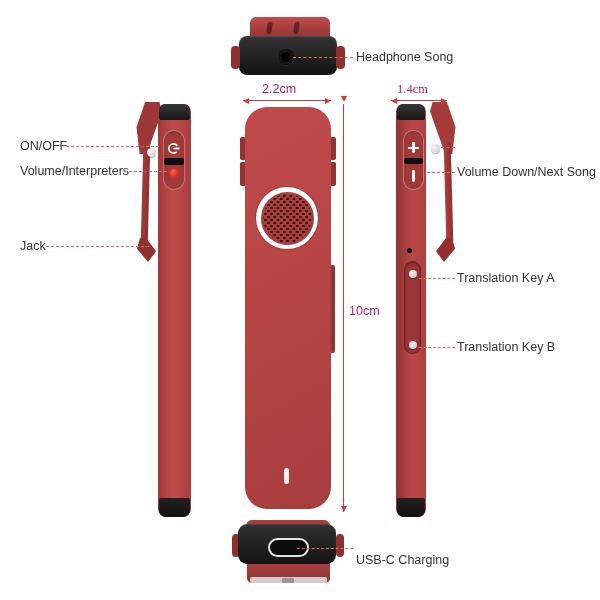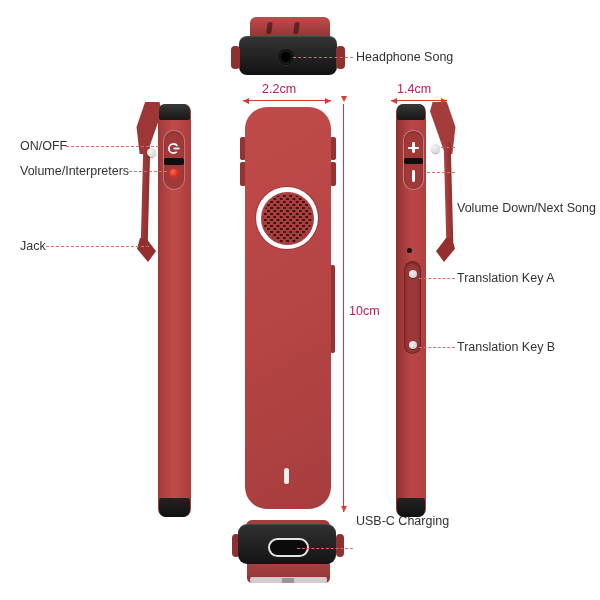--- a/index.html
+++ b/index.html
@@ -8,26 +8,26 @@
   .grp{position:absolute;inset:0;}
 
   
   .lbl{position:absolute;font-size:12.5px;line-height:13px;color:#323232;white-space:nowrap;}
   .dim{position:absolute;font-size:12.5px;line-height:13px;color:#be185d;white-space:nowrap;}
   .lbl-headphone{left:356px;top:51px;}
   .lbl-onoff{left:20px;top:140px;}
   .lbl-record{left:20px;top:165px;}
   .lbl-clip{left:20px;top:240px;}
   .lbl-volup{left:457px;top:141px;}
-  .lbl-voldown{left:457px;top:166px;margin-top:36px;}
+  .lbl-voldown{left:457px;top:166px;}
   .lbl-keya{left:457px;top:272px;}
   .lbl-keyb{left:457px;top:341px;}
-  .lbl-usb{left:356px;top:515px;text-align:right;}
+  .lbl-usb{left:356px;top:554px;text-align:right;}
   .dim-w1{left:262px;top:83px;}
-  .dim-w2{left:397px;top:83px;}
+  .dim-w2{left:397px;top:83px;font-family:Liberation Serif, serif;}
   .dim-h{left:349px;top:305px;}
 
   
   .lead{position:absolute;height:0;border-top:1px dashed #d96c63;z-index:30;}
   .lead-headphone{left:293px;top:57px;width:60px;}
   .lead-onoff{left:66px;top:146px;width:93px;}
   .lead-record{left:124px;top:171px;width:43px;}
   .lead-clip{left:46px;top:246px;width:103px;}
   .lead-volup{left:441px;top:147px;width:14px;}
   .lead-voldown{left:427px;top:172px;width:28px;}

